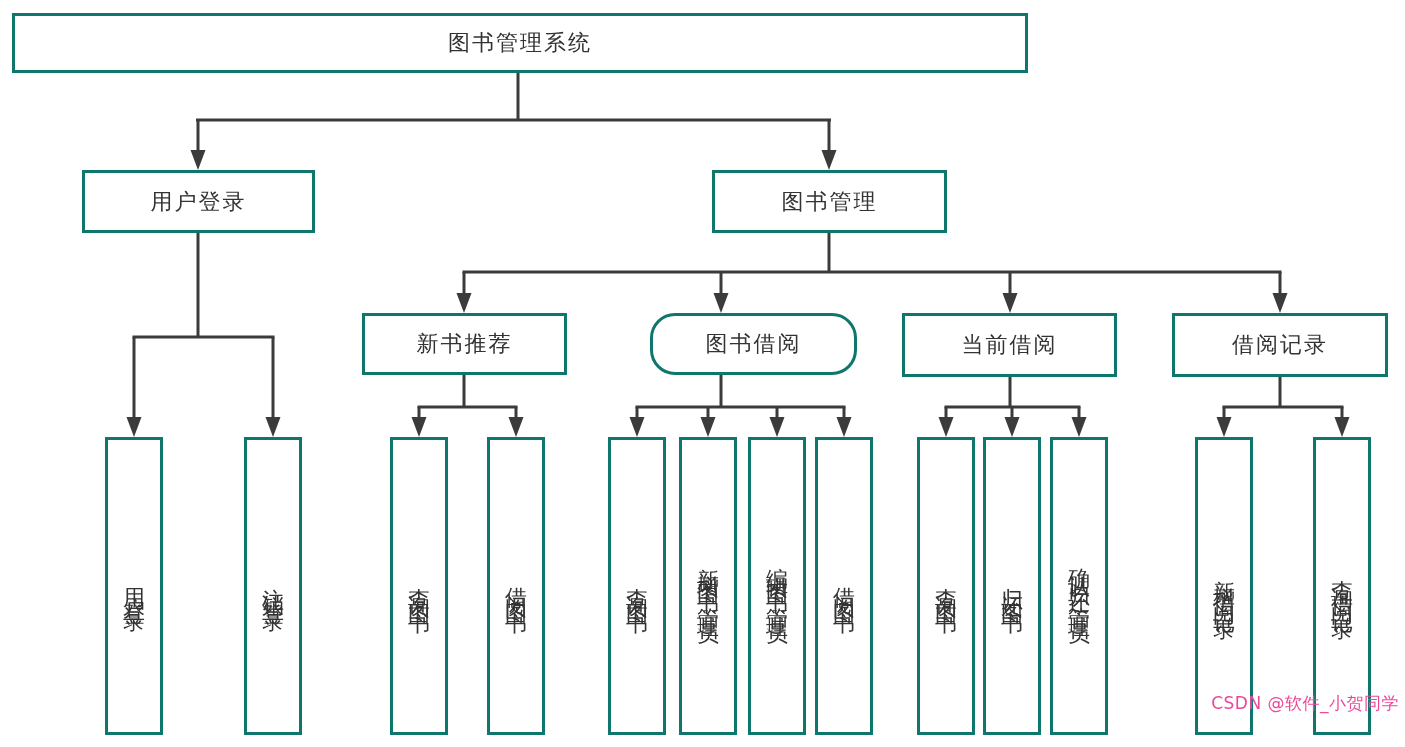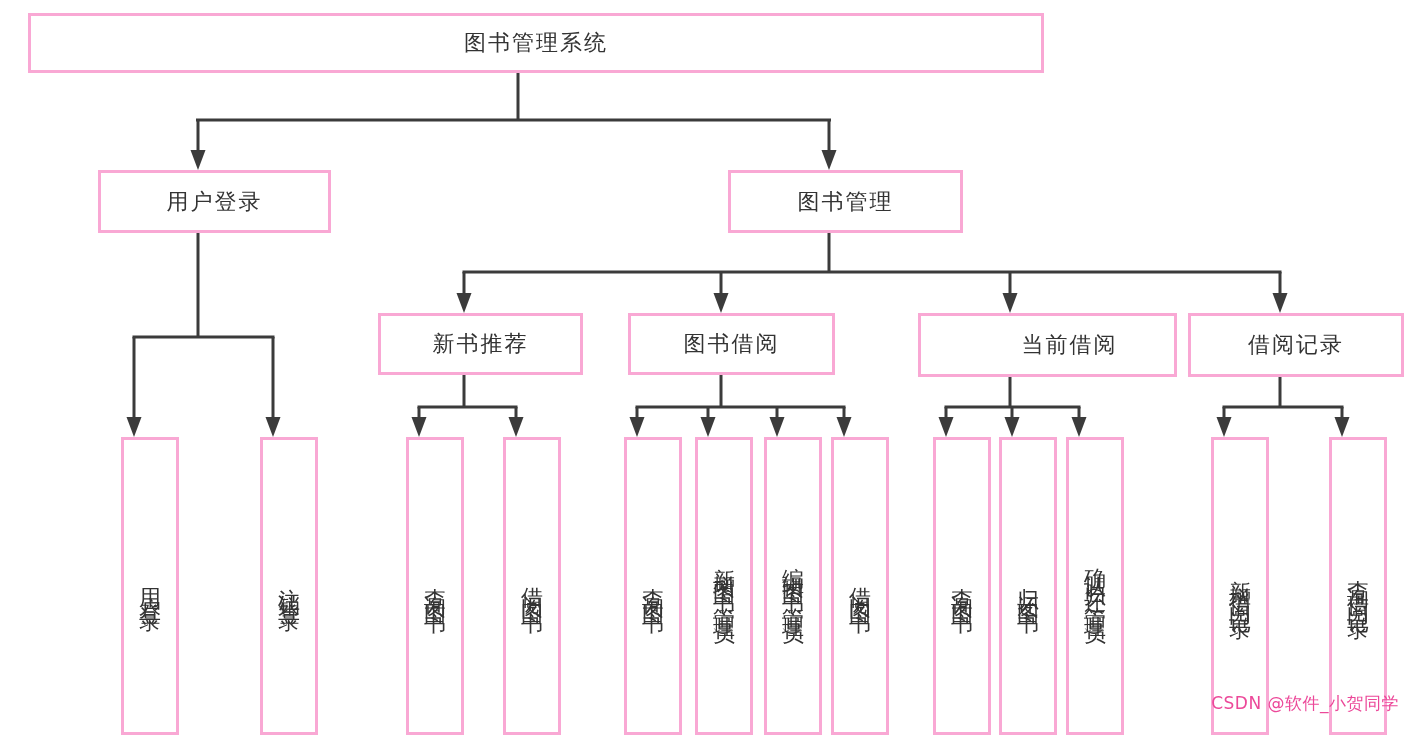--- a/index.html
+++ b/index.html
@@ -16,28 +16,27 @@
   #connectors {
     position: absolute; left: 0; top: 0;
     width: 1405px; height: 747px;
     z-index: 0;
   }
   #connectors line { stroke: #3b3b3b; stroke-width: 3; }
   #connectors polygon { fill: #3b3b3b; }
   .node {
     position: absolute;
     background: #ffffff;
-    border: 3px solid #f9a8d4;
+    border: 3px solid #0f766e;
     display: flex;
     align-items: center;
     justify-content: center;
     color: #333333;
     z-index: 1;
     box-sizing: content-box;
-    margin-left: 16px;
   }
   .h-label {
     font-size: 22px;
     letter-spacing: 2px;
     white-space: nowrap;
     line-height: 1;
   }
   .v-label {
     writing-mode: vertical-rl;
     line-height: 1;
@@ -144,24 +143,24 @@
   <div class="node" style="left:82px; top:170px; width:227px; height:57px;">
     <span class="h-label">用户登录</span>
   </div>
   <div class="node" style="left:362px; top:313px; width:199px; height:56px;">
     <span class="h-label">新书推荐</span>
   </div>
 
   <div class="node" style="left:712px; top:170px; width:229px; height:57px;">
     <span class="h-label">图书管理</span>
   </div>
-  <div class="node" style="left:612px; top:313px; width:201px; height:56px;">
+  <div class="node" style="left:650px; top:313px; width:201px; height:56px;border-radius:25px;">
     <span class="h-label">图书借阅</span>
   </div>
-  <div class="node" style="left:902px; top:313px; width:209px; height:58px;padding-left:44px;">
+  <div class="node" style="left:902px; top:313px; width:209px; height:58px;">
     <span class="h-label">当前借阅</span>
   </div>
   <div class="node" style="left:1172px; top:313px; width:210px; height:58px;">
     <span class="h-label">借阅记录</span>
   </div>
 
   <div class="node" style="left:105px; top:437px; width:52px; height:292px;">
     <span class="v-label">用户登录</span>
   </div>
   <div class="node" style="left:244px; top:437px; width:52px; height:292px;">

